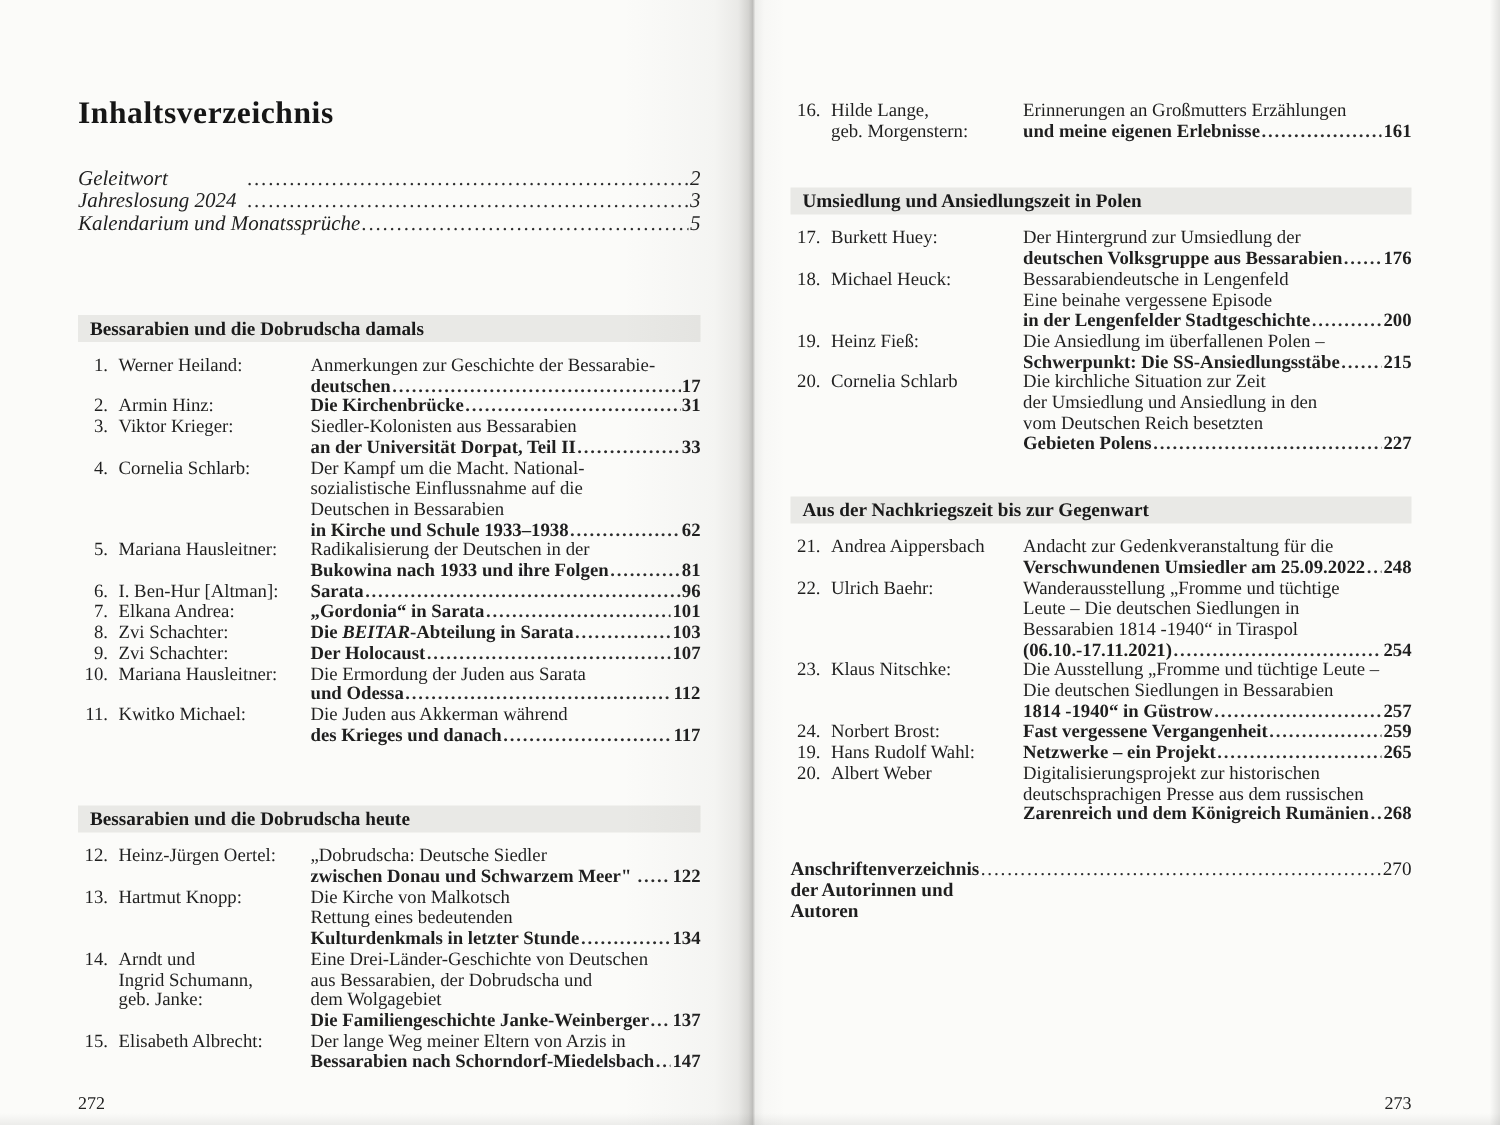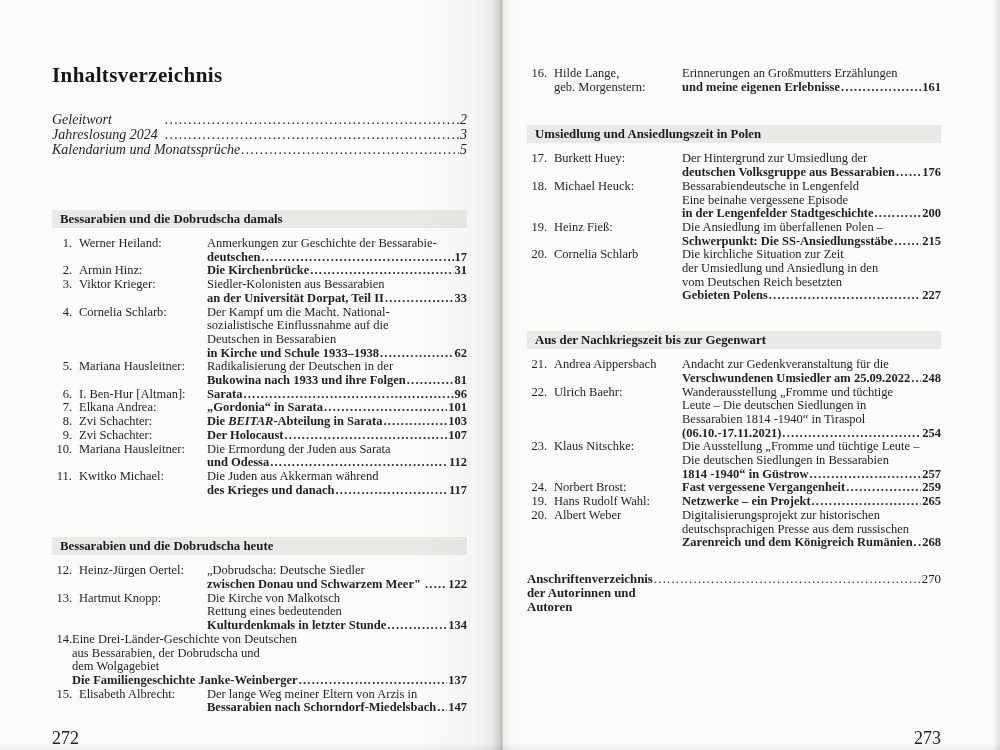--- a/index.html
+++ b/index.html
@@ -66,21 +66,21 @@
   }
   .pg { flex:0 0 auto; white-space:nowrap; }
 
   .anschriften-row {
     display:flex; align-items:baseline;
     margin-top:22px;
     font-size:12.8px; line-height:14px;
   }
   .anschriften-row .al { font-weight:bold; }
 
-  .folio { position:absolute; top:701px; font-size:18px; color:#222; }
+  .folio { position:absolute; top:701px; font-size:12px; color:#222; }
   .folio-left { left:0; }
   .folio-right { right:0; }
 
   
   .gutter {
     position:absolute; top:0; left:415px; width:175px; height:750px;
     pointer-events:none;
     background:linear-gradient(to right,
       rgba(80,78,72,0) 0%,
       rgba(80,78,72,0.04) 35%,
@@ -308,20 +308,25 @@
                 <div class="tline"><span class="ttext">Rettung eines bedeutenden</span></div>
                 <div class="tline last">
                   <span class="ttext">Kulturdenkmals in letzter Stunde</span>
                   <span class="dots"></span>
                   <span class="pg">134</span>
                 </div>
               </div>
             </div>
             <div class="entry">
               <span class="num">14.</span>
+              <div class="author">
+                <div class="aline">Arndt und</div>
+                <div class="aline">Ingrid Schumann,</div>
+                <div class="aline">geb. Janke:</div>
+              </div>
               <div class="titles">
                 <div class="tline"><span class="ttext">Eine Drei-Länder-Geschichte von Deutschen</span></div>
                 <div class="tline"><span class="ttext">aus Bessarabien, der Dobrudscha und</span></div>
                 <div class="tline"><span class="ttext">dem Wolgagebiet</span></div>
                 <div class="tline last">
                   <span class="ttext">Die Familiengeschichte Janke-Weinberger</span>
                   <span class="dots"></span>
                   <span class="pg">137</span>
                 </div>
               </div>

